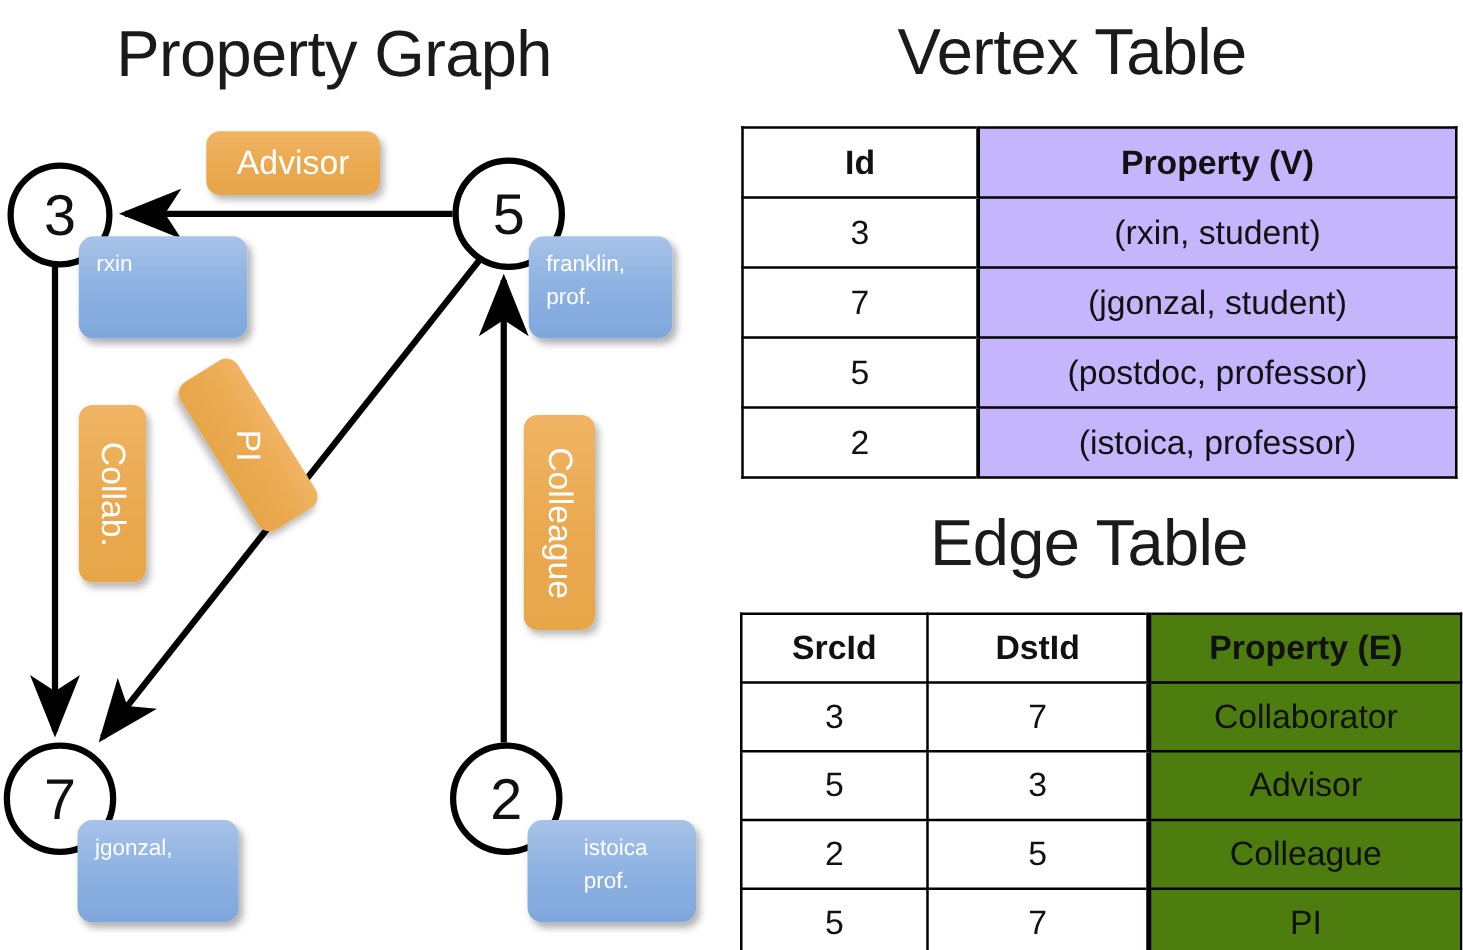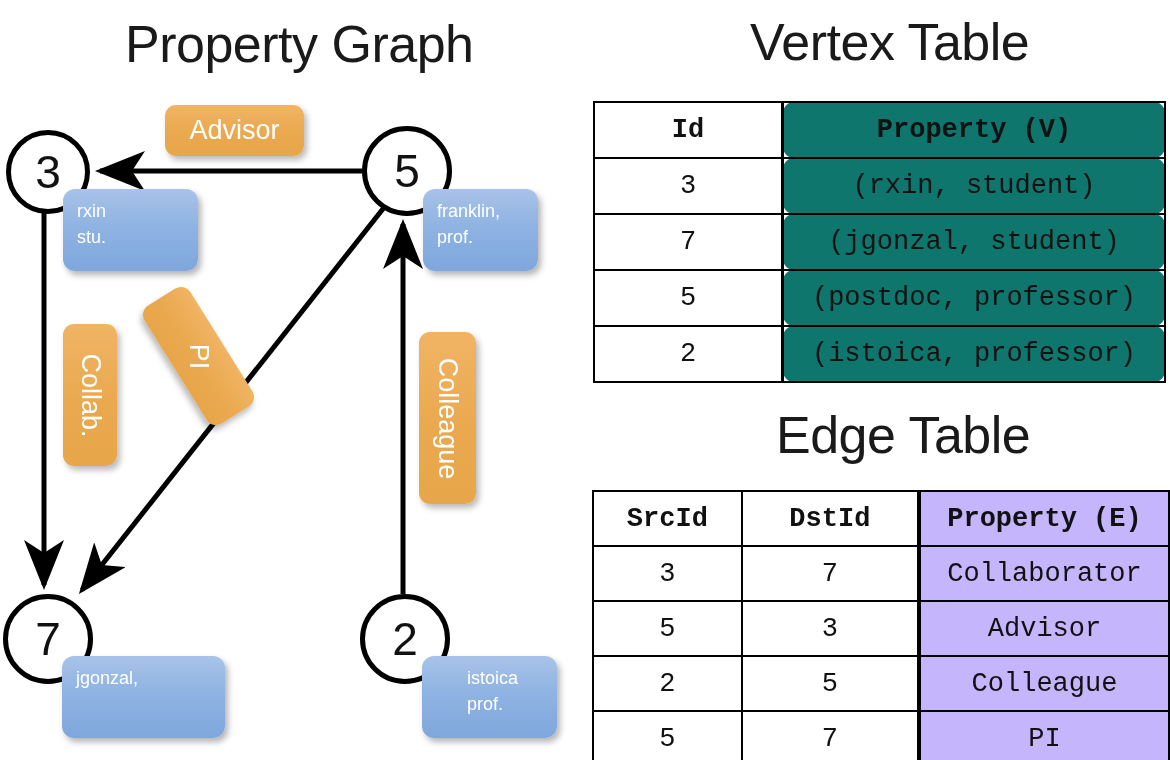--- a/index.html
+++ b/index.html
@@ -18,21 +18,20 @@
 
   
   .title {
     position: absolute;
     font-family: "Liberation Sans", sans-serif;
     font-weight: 300;
     font-size: 52px;
     letter-spacing: -0.5px;
     color: #1a1a1a;
     white-space: nowrap;
-    margin-left: 32px;
   }
   #title-property-graph { left: 93px;  top: 14px; }
   #title-vertex-table   { left: 718px; top: 12px; }
   #title-edge-table     { left: 744px; top: 405px; }
 
   
   #graph-canvas {
     position: absolute;
     left: 0; top: 0;
     width: 590px; height: 760px;
@@ -99,37 +98,37 @@
   }
   .ebox.vertical span {
     display: block;
     transform: rotate(90deg);
   }
 
   
   table.grid {
     position: absolute;
     border-collapse: collapse;
-    font-family: Liberation Mono, monospace;
+    font-family: Liberation Sans, sans-serif;
     font-weight: 300;
   }
   table.grid td, table.grid th {
     border: 2px solid #000;
     text-align: center;
     font-weight: 300;
     font-size: 27px;
     color: #111;
     padding: 0;
   }
   table.grid th {
     font-weight: bold;
     font-size: 27px;
   }
-  .cell-hl-blue { background: #0f766e; border-radius: 11px; }
-  .cell-hl-orange { background: #c4b5fd; }
+  .cell-hl-blue { background: #c4b5fd; }
+  .cell-hl-orange { background: #4d7c0f; }
 
   #vertex-table { left: 593px; top: 101px; }
   #vertex-table td, #vertex-table th { height: 54px; }
   #vertex-table .col-id   { width: 186px; }
   #vertex-table .col-prop { width: 380px; border-left-width: 3px; }
 
   #edge-table { left: 592px; top: 490px; }
   #edge-table td, #edge-table th { height: 53px; }
   #edge-table .col-src  { width: 148px; }
   #edge-table .col-dst  { width: 176px; }
@@ -173,29 +172,28 @@
   <div class="vnode" style="left:3px; top:594px; width:90px; height:90px;">
     <span>7</span>
   </div>
 
   <div class="vnode" style="left:360px; top:594px; width:90px; height:90px;">
     <span>2</span>
   </div>
 
   <div class="pbox" style="left:63px; top:189px; width:135px; height:82px;">
     <div>rxin</div>
-    <div>stu.</div>
   </div>
 
   <div class="pbox" style="left:423px; top:189px; width:115px; height:82px;">
     <div>franklin,</div>
     <div>prof.</div>
   </div>
 
-  <div class="pbox" style="left:62px; top:656px; width:163px; height:82px;">
+  <div class="pbox" style="left:62px; top:656px; width:129px; height:82px;">
     <div>jgonzal,</div>
   </div>
 
   <div class="pbox" style="left:422px; top:656px; width:135px; height:82px;padding-left:45px;">
     <div>istoica</div>
     <div>prof.</div>
   </div>
 
   <div class="ebox" style="left:165px; top:105px; width:139px; height:51px;">
     <span>Advisor</span>

